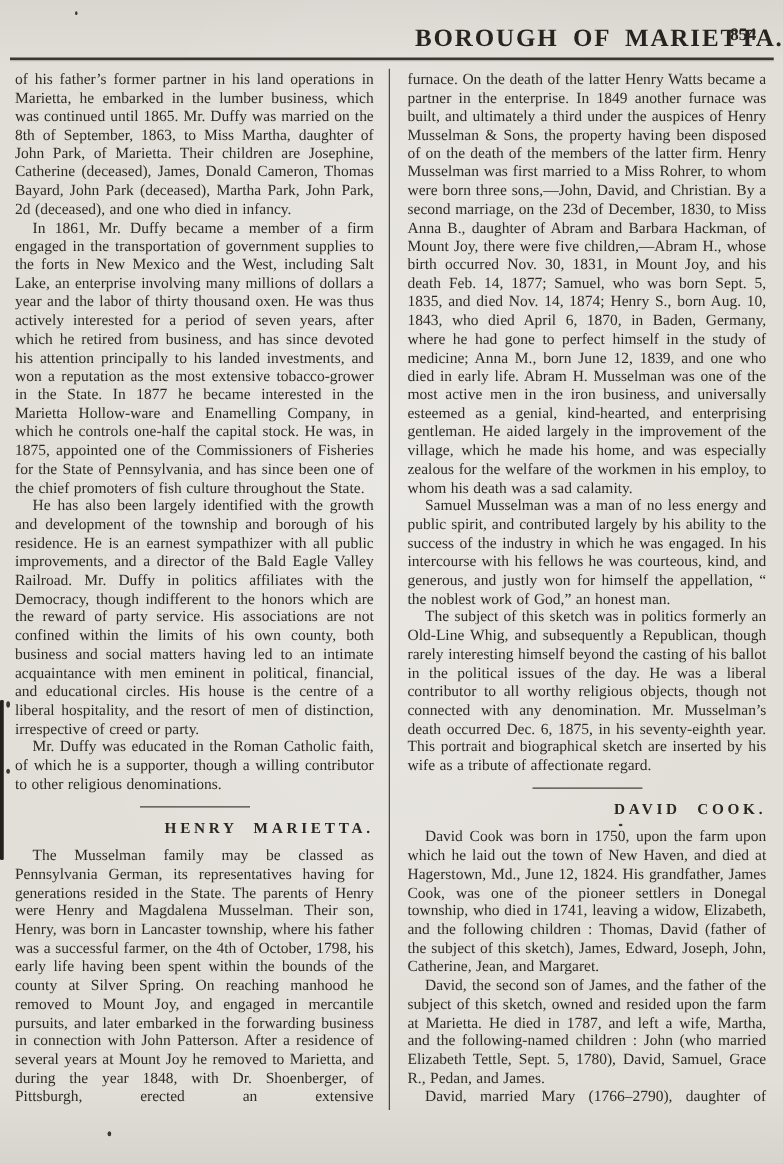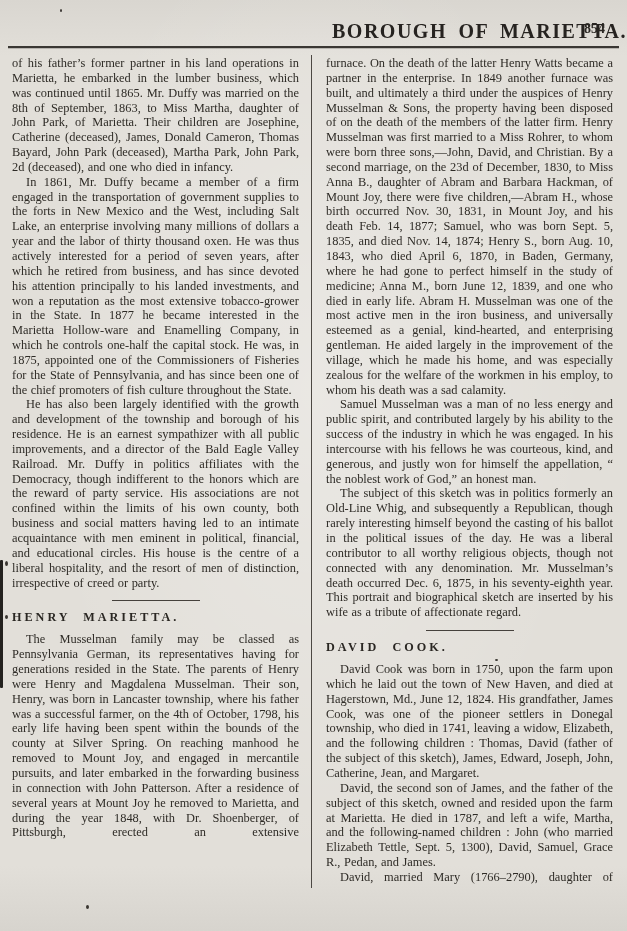--- a/index.html
+++ b/index.html
@@ -84,21 +84,21 @@
   }
   p.noindent { text-indent: 0; }
   p.force-justify { text-align-last: justify; }
   .section-rule {
     width: 88px;
     margin: 10px auto 9px auto;
     border-top: 1.3px solid #45413c;
   }
   .section-heading {
     margin: 0 0 7px 0;
-    text-align: left;
+    text-align: right;
     font-size: 12.2px;
     font-weight: 700;
     letter-spacing: 3px;
     word-spacing: 7px;
     color: #2a2723;
   }
   
   .edge-line {
     position: absolute;
     left: 0;
@@ -127,33 +127,34 @@
 
   <div class="header-rule"></div>
   <div class="column-divider"></div>
 
   <div class="columns">
 
     <div class="col">
       <p class="noindent">of his father’s former partner in his land operations in Marietta, he embarked in the lumber business, which was continued until 1865. Mr. Duffy was married on the 8th of September, 1863, to Miss Martha, daughter of John Park, of Marietta. Their children are Josephine, Catherine (deceased), James, Donald Cameron, Thomas Bayard, John Park (deceased), Martha Park, John Park, 2d (deceased), and one who died in infancy.</p>
       <p>In 1861, Mr. Duffy became a member of a firm engaged in the transportation of government supplies to the forts in New Mexico and the West, including Salt Lake, an enterprise involving many millions of dollars a year and the labor of thirty thousand oxen. He was thus actively interested for a period of seven years, after which he retired from business, and has since devoted his attention principally to his landed investments, and won a reputation as the most extensive tobacco-grower in the State. In 1877 he became interested in the Marietta Hollow-ware and Enamelling Company, in which he controls one-half the capital stock. He was, in 1875, appointed one of the Commissioners of Fisheries for the State of Pennsylvania, and has since been one of the chief promoters of fish culture throughout the State.</p>
       <p>He has also been largely identified with the growth and development of the township and borough of his residence. He is an earnest sympathizer with all public improvements, and a director of the Bald Eagle Valley Railroad. Mr. Duffy in politics affiliates with the Democracy, though indifferent to the honors which are the reward of party service. His associations are not confined within the limits of his own county, both business and social matters having led to an intimate acquaintance with men eminent in political, financial, and educational circles. His house is the centre of a liberal hospitality, and the resort of men of distinction, irrespective of creed or party.</p>
+      <p>Mr. Duffy was educated in the Roman Catholic faith, of which he is a supporter, though a willing contributor to other religious denominations.</p>
       <div class="section-rule"></div>
       <h3 class="section-heading">HENRY MARIETTA.</h3>
       <p class="force-justify">The Musselman family may be classed as Pennsylvania German, its representatives having for generations resided in the State. The parents of Henry were Henry and Magdalena Musselman. Their son, Henry, was born in Lancaster township, where his father was a successful farmer, on the 4th of October, 1798, his early life having been spent within the bounds of the county at Silver Spring. On reaching manhood he removed to Mount Joy, and engaged in mercantile pursuits, and later embarked in the forwarding business in connection with John Patterson. After a residence of several years at Mount Joy he removed to Marietta, and during the year 1848, with Dr. Shoenberger, of Pittsburgh, erected an extensive</p>
     </div>
 
     <div class="col">
       <p class="noindent">furnace. On the death of the latter Henry Watts became a partner in the enterprise. In 1849 another furnace was built, and ultimately a third under the auspices of Henry Musselman &amp; Sons, the property having been disposed of on the death of the members of the latter firm. Henry Musselman was first married to a Miss Rohrer, to whom were born three sons,—John, David, and Christian. By a second marriage, on the 23d of December, 1830, to Miss Anna B., daughter of Abram and Barbara Hackman, of Mount Joy, there were five children,—Abram H., whose birth occurred Nov. 30, 1831, in Mount Joy, and his death Feb. 14, 1877; Samuel, who was born Sept. 5, 1835, and died Nov. 14, 1874; Henry S., born Aug. 10, 1843, who died April 6, 1870, in Baden, Germany, where he had gone to perfect himself in the study of medicine; Anna M., born June 12, 1839, and one who died in early life. Abram H. Musselman was one of the most active men in the iron business, and universally esteemed as a genial, kind-hearted, and enterprising gentleman. He aided largely in the improvement of the village, which he made his home, and was especially zealous for the welfare of the workmen in his employ, to whom his death was a sad calamity.</p>
       <p>Samuel Musselman was a man of no less energy and public spirit, and contributed largely by his ability to the success of the industry in which he was engaged. In his intercourse with his fellows he was courteous, kind, and generous, and justly won for himself the appellation, “ the noblest work of God,” an honest man.</p>
       <p>The subject of this sketch was in politics formerly an Old-Line Whig, and subsequently a Republican, though rarely interesting himself beyond the casting of his ballot in the political issues of the day. He was a liberal contributor to all worthy religious objects, though not connected with any denomination. Mr. Musselman’s death occurred Dec. 6, 1875, in his seventy-eighth year. This portrait and biographical sketch are inserted by his wife as a tribute of affectionate regard.</p>
       <div class="section-rule"></div>
       <h3 class="section-heading">DAVID COOK.</h3>
       <p>David Cook was born in 1750, upon the farm upon which he laid out the town of New Haven, and died at Hagerstown, Md., June 12, 1824. His grandfather, James Cook, was one of the pioneer settlers in Donegal township, who died in 1741, leaving a widow, Elizabeth, and the following children : Thomas, David (father of the subject of this sketch), James, Edward, Joseph, John, Catherine, Jean, and Margaret.</p>
-      <p>David, the second son of James, and the father of the subject of this sketch, owned and resided upon the farm at Marietta. He died in 1787, and left a wife, Martha, and the following-named children : John (who married Elizabeth Tettle, Sept. 5, 1300), David, Samuel, Grace R., Pedan, and James.</p>
+      <p>David, the second son of James, and the father of the subject of this sketch, owned and resided upon the farm at Marietta. He died in 1787, and left a wife, Martha, and the following-named children : John (who married Elizabeth Tettle, Sept. 5, 1780), David, Samuel, Grace R., Pedan, and James.</p>
       <p class="force-justify">David, married Mary (1766–2790), daughter of</p>
     </div>
 
   </div>
 
   <div class="edge-line"></div>
   <div class="speck speck-a"></div>
   <div class="speck speck-b"></div>
   <div class="speck speck-c"></div>
   <div class="speck speck-d"></div>

